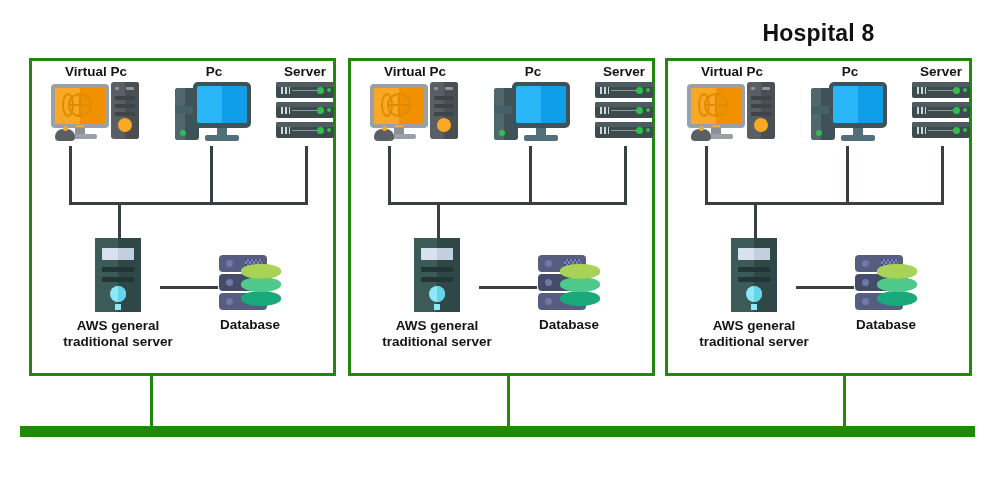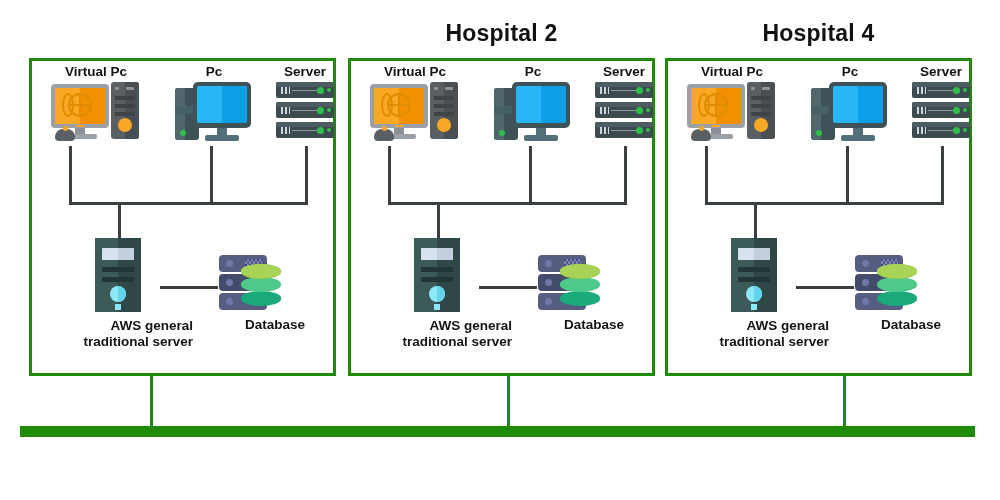--- a/index.html
+++ b/index.html
@@ -24,21 +24,21 @@
 
   .node{position:absolute;}
   .node-label{
     position:absolute;top:0;left:50%;transform:translateX(-50%);
     font-size:13.5px;font-weight:700;color:#141414;white-space:nowrap;
   }
   .node-art{position:absolute;top:18px;left:50%;transform:translateX(-50%);}
 
   .caption{
     position:absolute;left:50%;transform:translateX(-50%);
-    text-align:right;font-size:13.5px;font-weight:700;color:#141414;
+    text-align:center;font-size:13.5px;font-weight:700;color:#141414;
     line-height:1.22;white-space:pre-line;
   }
 
   
   .link{position:absolute;background:#3a3f42;}
   .vline{width:3px;}
   .hline{height:3px;}
 
   
   .bus{
@@ -238,21 +238,20 @@
               <div class="band c1"></div>
               <div class="cap"></div>
             </div>
         </div>
       </div>
       <div class="caption" style="top:62px;width:110px;">Database</div>
     </div>
   </div>
 
   <div class="hospital" style="left:348px;width:307px;">
-    <div class="title">Hospital 2</div>
     <div class="frame"></div>
 
     <div class="node" style="left:12px;top:6px;width:110px;">
       <div class="node-label">Virtual Pc</div>
       <div class="node-art">
         <div class="vpc">
           <div class="mon-body"></div>
             <div class="mon-screen"></div>
             <div class="mon-screen-dk"></div>
           <div class="globe"></div>
@@ -358,21 +357,21 @@
               <div class="band c1"></div>
               <div class="cap"></div>
             </div>
         </div>
       </div>
       <div class="caption" style="top:62px;width:110px;">Database</div>
     </div>
   </div>
 
   <div class="hospital" style="left:665px;width:307px;">
-    <div class="title">Hospital 4</div>
+    <div class="title">Hospital 8</div>
     <div class="frame"></div>
 
     <div class="node" style="left:12px;top:6px;width:110px;">
       <div class="node-label">Virtual Pc</div>
       <div class="node-art">
         <div class="vpc">
           <div class="mon-body"></div>
             <div class="mon-screen"></div>
             <div class="mon-screen-dk"></div>
           <div class="globe"></div>

